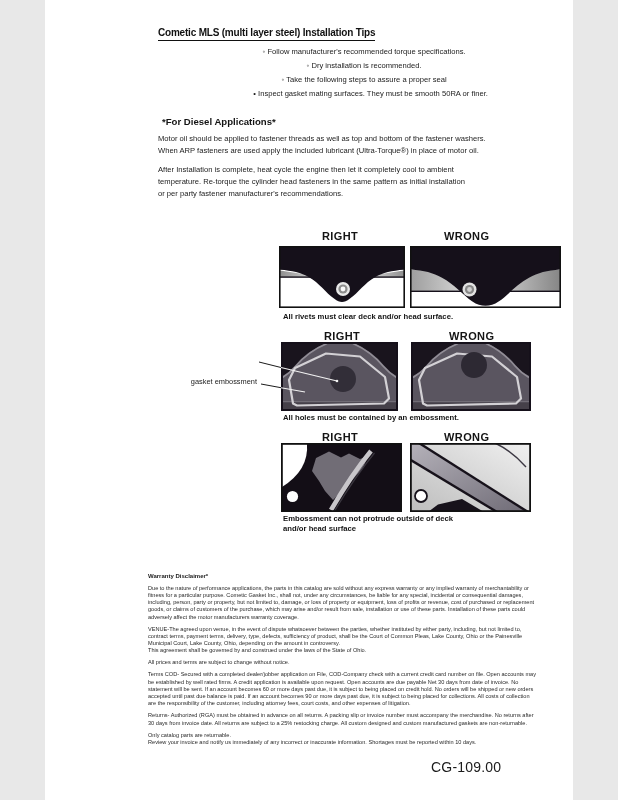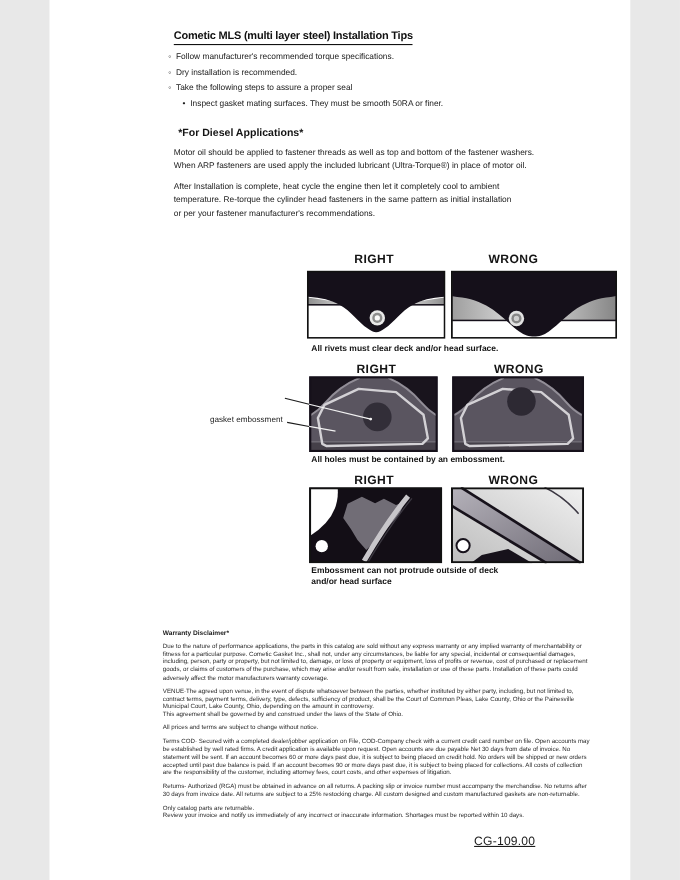--- a/index.html
+++ b/index.html
@@ -4,39 +4,39 @@
 <style>
   html,body{margin:0;padding:0;background:#e8e8e8;}
   .page{position:relative;width:528px;height:800px;margin:0 auto;background:#ffffff;
         font-family:"Liberation Sans","DejaVu Sans",sans-serif;color:#1b1b1b;overflow:hidden;}
   .abs{position:absolute;}
   
   .doc-title{left:113px;top:27px;font-size:10px;font-weight:700;letter-spacing:-0.2px;color:#111;
              border-bottom:1.5px solid #111;padding-bottom:2px;}
   
   .tips{left:108px;top:45px;font-size:7.6px;line-height:13.9px;width:420px;}
-  .tip{white-space:nowrap;}
+  .tip{white-space:nowrap;text-align:center;}
   .tip .blt{display:inline-block;width:7px;}
   .tip.level2{padding-left:13px;}
   
   .sec-head{left:117px;top:116px;font-size:9.6px;font-weight:700;color:#141414;}
   .body-paras{left:113px;top:133px;width:400px;}
   .body-para{margin-bottom:8px;font-size:7.6px;line-height:11.7px;}
   .ln{white-space:nowrap;}
   
   .dlabel{font-size:11px;font-weight:700;letter-spacing:0.4px;color:#141414;}
   .dcaption{font-size:7.7px;font-weight:700;color:#141414;line-height:10.3px;}
   .annlabel{font-size:7.4px;color:#1b1b1b;line-height:10.4px;text-align:right;width:104px;}
   .panel{position:absolute;display:block;}
   svg{display:block;}
   
   .fineprint{left:103px;top:573px;width:424px;}
   .fp-head{font-size:6px;font-weight:700;margin-bottom:5.5px;color:#222;}
   .fine-para{font-size:5.6px;line-height:7.3px;margin-bottom:4.6px;color:#2a2a2a;}
-  .footer-code{left:386px;top:759px;font-size:11px;color:#1b1b1b;letter-spacing:0.2px;text-decoration:underline;}
+  .footer-code{left:386px;top:759px;font-size:14px;color:#1b1b1b;letter-spacing:0.2px;}
 </style>
 </head>
 <body>
 
 <div class="page">
 
   <div class="abs doc-title">Cometic MLS (multi layer steel) Installation Tips</div>
 
   <div class="abs tips">
       <div class="tip level1"><span class="blt">◦</span><span>Follow manufacturer's recommended torque specifications.</span></div>
@@ -47,21 +47,21 @@
 
   <div class="abs sec-head">*For Diesel Applications*</div>
   <div class="abs body-paras">
       <div class="body-para">
         <div class="ln">Motor oil should be applied to fastener threads as well as top and bottom of the fastener washers.</div>
         <div class="ln">When ARP fasteners are used apply the included lubricant (Ultra-Torque®) in place of motor oil.</div>
       </div>
       <div class="body-para">
         <div class="ln">After Installation is complete, heat cycle the engine then let it completely cool to ambient</div>
         <div class="ln">temperature. Re-torque the cylinder head fasteners in the same pattern as initial installation</div>
-        <div class="ln">or per your fastener manufacturer's recommendations.</div>
+        <div class="ln">or per party fastener manufacturer's recommendations.</div>
       </div>
     </div>
 
   <div class="abs dlabel" style="left:277px;top:230px">RIGHT</div>
   <div class="abs dlabel" style="left:399px;top:230px">WRONG</div>
 
   <svg class="panel" style="left:234px;top:246px" width="126" height="62" viewBox="0 0 126 62">
     <defs>
       <linearGradient id="r1a" x1="0" y1="0" x2="1" y2="0">
           <stop offset="0" stop-color="#8f8f8f"></stop>

